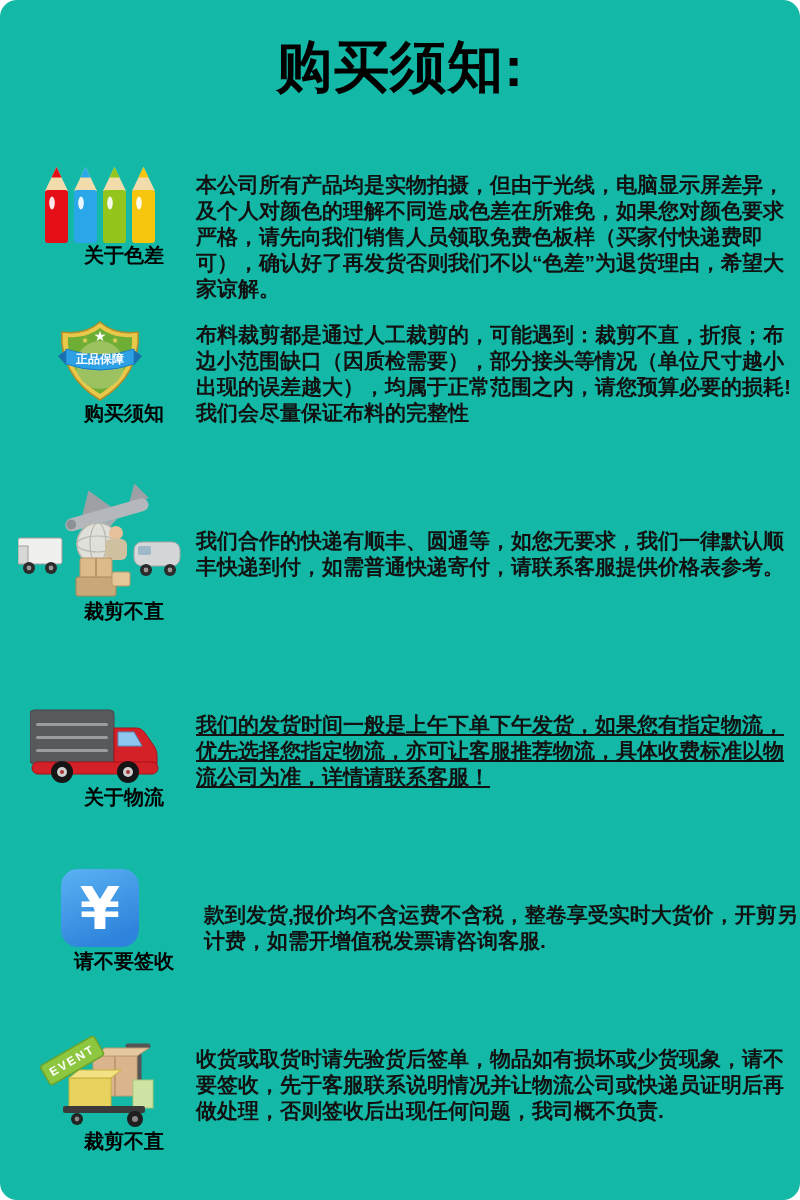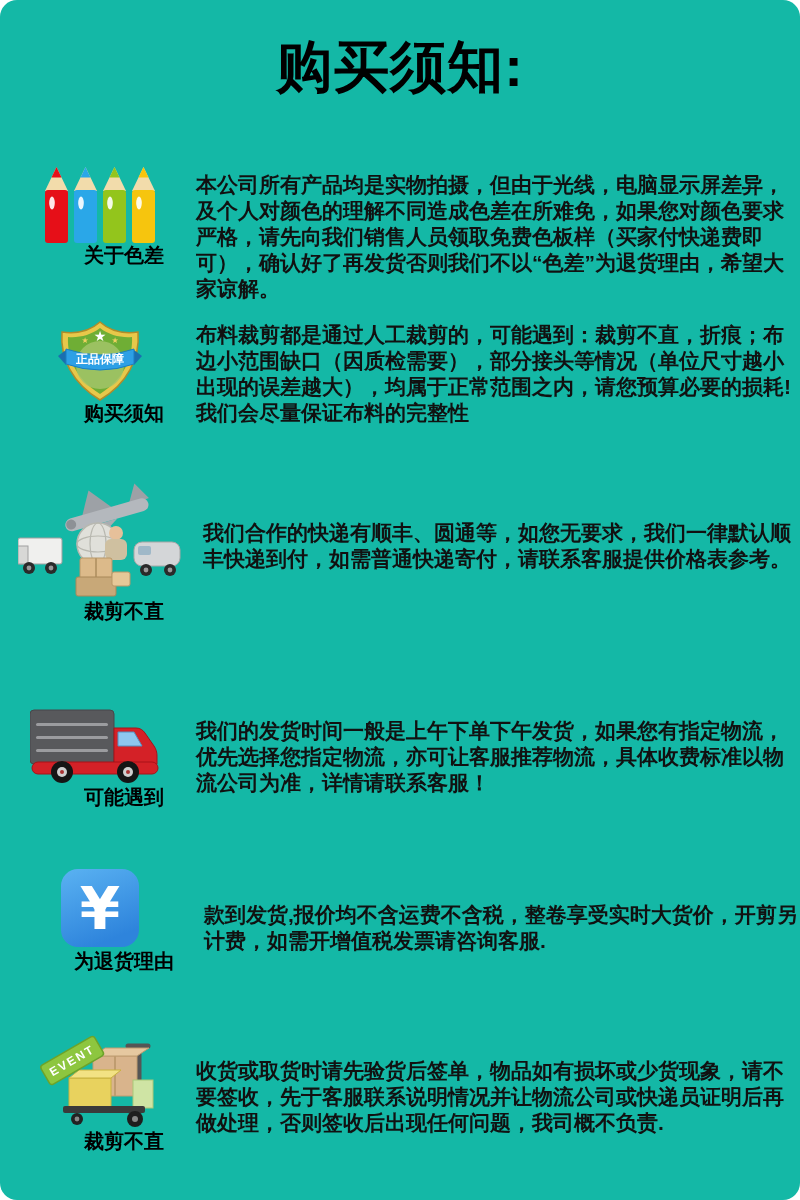--- a/index.html
+++ b/index.html
@@ -9,24 +9,24 @@
          font-size:56px;font-weight:900;letter-spacing:1px;color:#000;}
   .row{position:absolute;left:0;width:800px;}
   .icon-col{position:absolute;left:18px;top:0;width:164px;display:flex;
             flex-direction:column;align-items:center;}
   .section-label{font-size:20px;font-weight:bold;color:#000;line-height:1.1;
                  white-space:nowrap;margin-left:48px;}
   .section-text{position:absolute;left:196px;width:602px;font-size:21px;
                 font-weight:bold;color:#111;line-height:26px;text-align:left;}
   .r1{top:166px;}  .r1 .section-text{top:6px;}
   .r2{top:320px;}  .r2 .section-text{top:2px;}
-  .r3{top:480px;}  .r3 .section-text{top:40px;text-align:center;}
-  .r4{top:706px;}  .r4 .section-text{top:12px;}
+  .r3{top:480px;}  .r3 .section-text{top:48px;}
+  .r4{top:706px;}  .r4 .section-text{top:6px;text-decoration:underline;}
   .r5{top:868px;}  .r5 .section-text{top:34px;margin-left:8px;}
-  .r6{top:1022px;} .r6 .section-text{top:36px;}
+  .r6{top:1022px;} .r6 .section-text{top:24px;}
   .m2{margin-top:2px;}
   svg{display:block;}
 </style>
 </head>
 <body>
 
 <div class="page">
 
   <div class="title">购买须知:</div>
 
@@ -141,38 +141,38 @@
           <circle cx="32" cy="66" r="11" fill="#151515"></circle>
             <circle cx="32" cy="66" r="5" fill="#cfcfcf"></circle>
             <circle cx="32" cy="66" r="2" fill="#a33"></circle>
         </g>
         <g>
           <circle cx="98" cy="66" r="11" fill="#151515"></circle>
             <circle cx="98" cy="66" r="5" fill="#cfcfcf"></circle>
             <circle cx="98" cy="66" r="2" fill="#a33"></circle>
         </g>
       </svg>
-      <div class="section-label">可能遇到</div>
+      <div class="section-label">关于物流</div>
     </div>
     <div class="section-text">我们的发货时间一般是上午下单下午发货，如果您有指定物流，优先选择您指定物流，亦可让客服推荐物流，具体收费标准以物流公司为准，详情请联系客服！</div>
   </div>
 
   <div class="row r5">
     <div class="icon-col">
       <svg width="80" height="80" viewBox="0 0 80 80">
         <defs>
           <linearGradient id="yg" x1="0" y1="0" x2="0.4" y2="1">
             <stop offset="0" stop-color="#5ab2f2"></stop>
               <stop offset="1" stop-color="#2e84dc"></stop>
           </linearGradient>
         </defs>
         <rect x="1" y="1" width="78" height="78" rx="17" fill="url(#yg)"></rect>
         <text x="40" y="61" font-size="58" font-weight="bold" text-anchor="middle" fill="#ffffff" font-family="'DejaVu Sans', sans-serif">¥</text>
       </svg>
-      <div class="section-label m2">为退货理由</div>
+      <div class="section-label m2">请不要签收</div>
     </div>
     <div class="section-text">款到发货,报价均不含运费不含税，整卷享受实时大货价，开剪另计费，如需开增值税发票请咨询客服.</div>
   </div>
 
   <div class="row r6">
     <div class="icon-col">
       <svg width="130" height="106" viewBox="0 0 130 106">
         <g>
           <line x1="104" y1="24" x2="104" y2="88" stroke="#555" stroke-width="5"></line>
           <line x1="93" y1="24" x2="113" y2="24" stroke="#555" stroke-width="5" stroke-linecap="round"></line>

